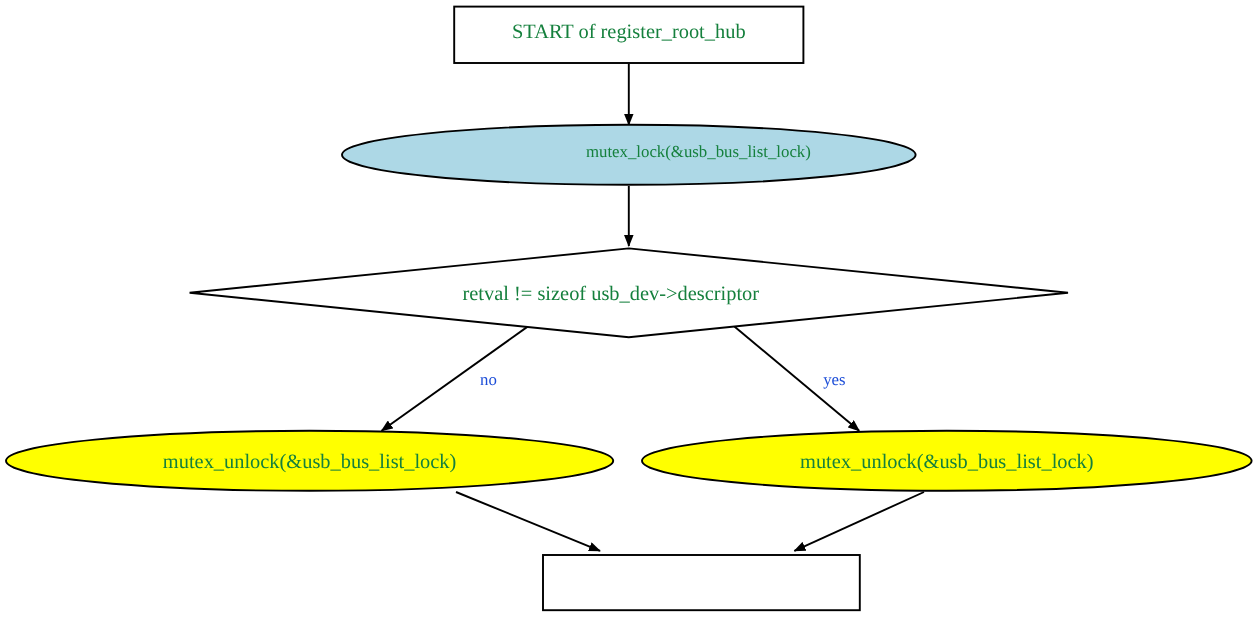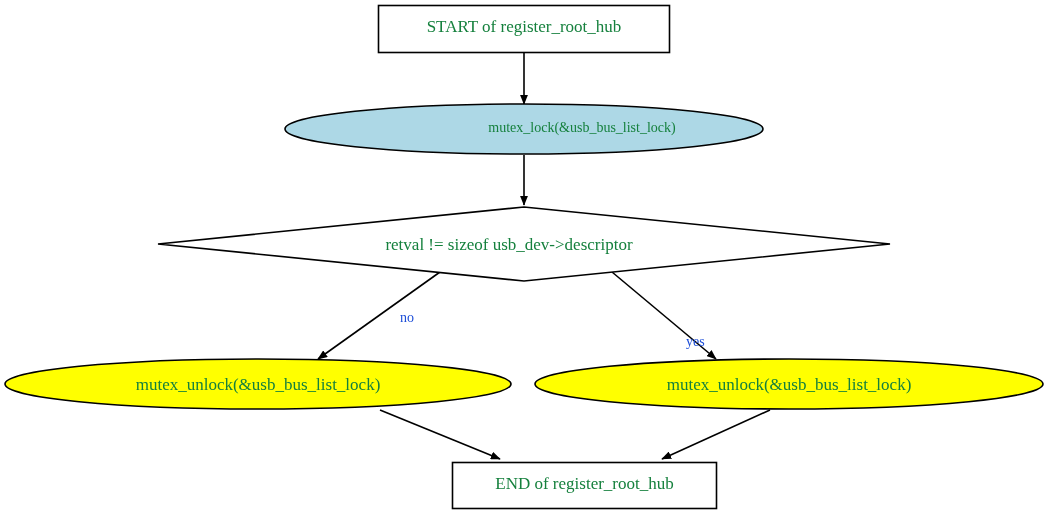--- a/index.html
+++ b/index.html
@@ -89,19 +89,18 @@
   <div class="node-label" style="left:378px; top:18px; width:292px; font-size:17px;">START of register_root_hub</div>
 
   <div class="node-label" style="left:285px; top:121px; width:528px; font-size:14px;margin-left:33px;">mutex_lock(&amp;usb_bus_list_lock)</div>
 
   <div class="node-label" style="left:143px; top:236px; width:732px; font-size:17px;">retval != sizeof usb_dev-&gt;descriptor</div>
 
   <div class="node-label" style="left:5px; top:376px; width:506px; font-size:17px;">mutex_unlock(&amp;usb_bus_list_lock)</div>
 
   <div class="node-label" style="left:535px; top:376px; width:508px; font-size:17px;">mutex_unlock(&amp;usb_bus_list_lock)</div>
 
-  <div class="node-label" style="left:452px; top:475px; width:265px; font-size:17px;">END of register_root_hub</div>
 
   <div class="edge-label" style="left:400px; top:311px;">no</div>
 
-  <div class="edge-label" style="left:686px; top:311px;margin-top:24px;">yes</div>
+  <div class="edge-label" style="left:686px; top:311px;">yes</div>
 
 </div>
 
 </body></html>

